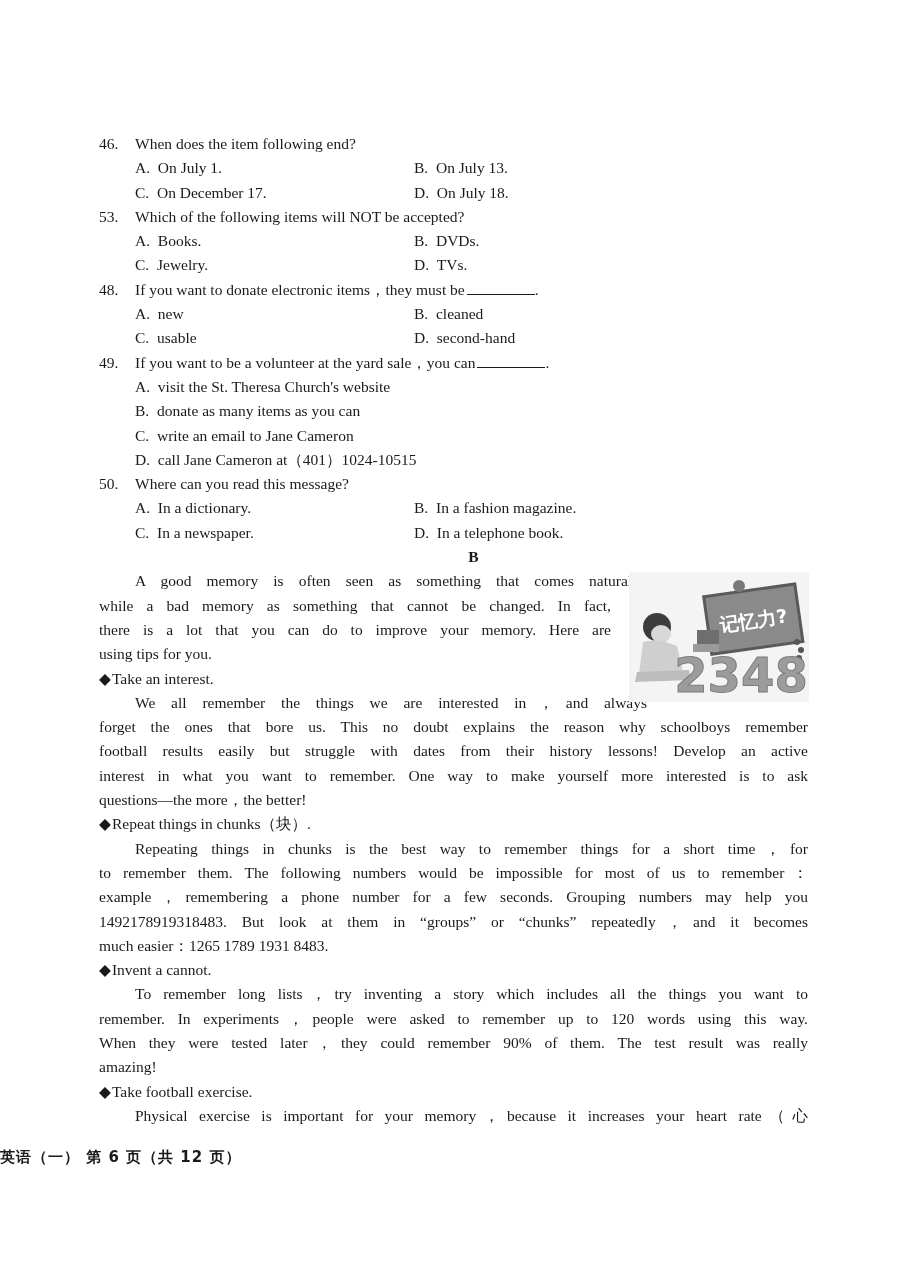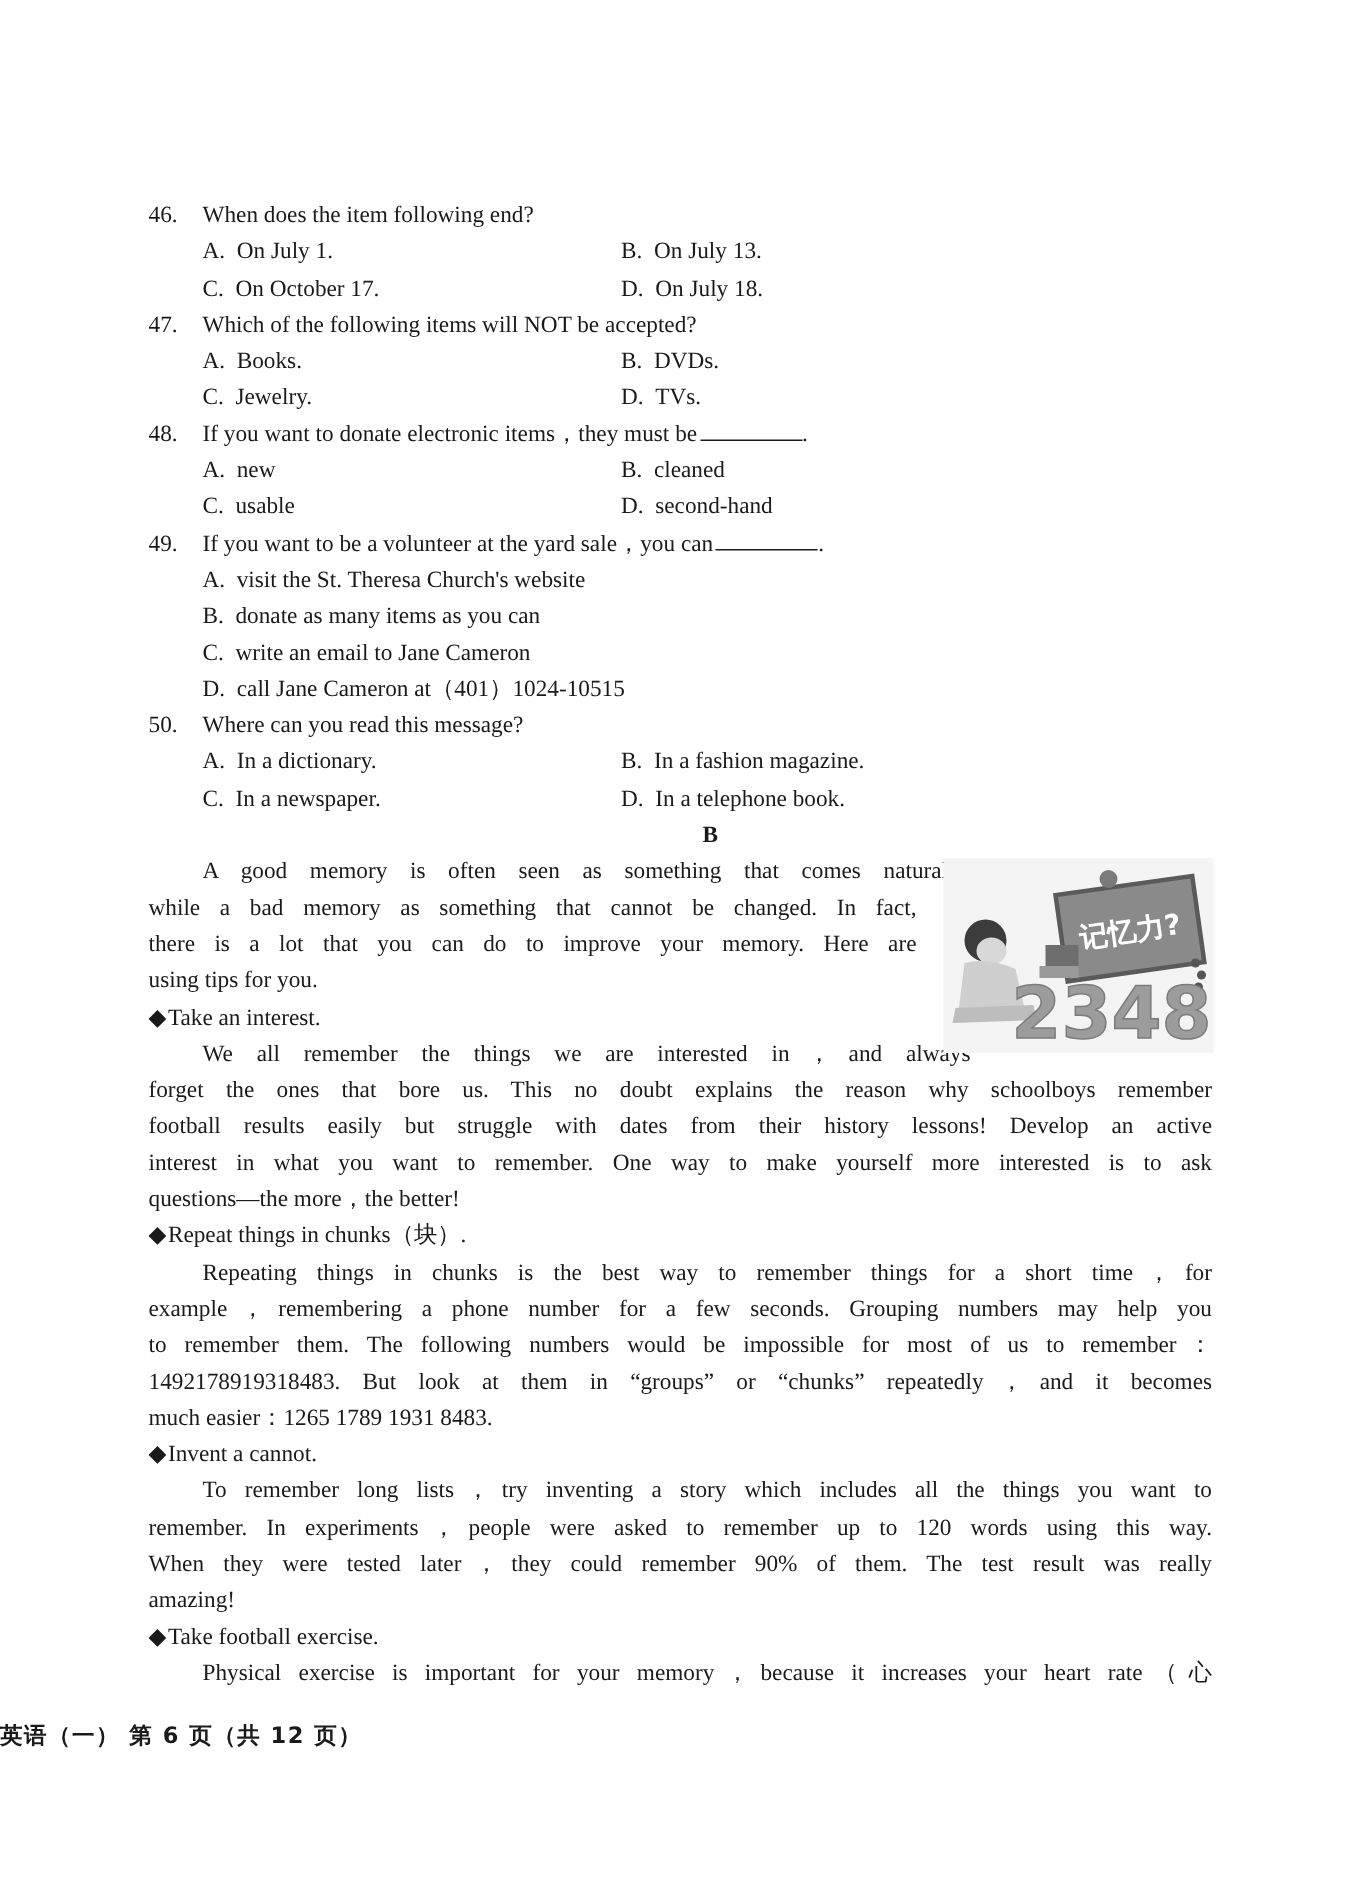--- a/index.html
+++ b/index.html
@@ -37,27 +37,27 @@
 
 <div class="page">
 
   <div>
     <div class="line"><span class="qnum">46.</span><span>When does the item following end?</span></div>
     <div class="opts">
         <span class="opt left"><span>A.</span>&nbsp;&nbsp;<span>On July 1.</span></span>
         <span class="opt right"><span>B.</span>&nbsp;&nbsp;<span>On July 13.</span></span>
       </div>
     <div class="opts">
-        <span class="opt left"><span>C.</span>&nbsp;&nbsp;<span>On October 17.</span></span>
+        <span class="opt left"><span>C.</span>&nbsp;&nbsp;<span>On December 17.</span></span>
         <span class="opt right"><span>D.</span>&nbsp;&nbsp;<span>On July 18.</span></span>
       </div>
   </div>
 
   <div>
-    <div class="line"><span class="qnum">47.</span><span>Which of the following items will NOT be accepted?</span></div>
+    <div class="line"><span class="qnum">53.</span><span>Which of the following items will NOT be accepted?</span></div>
     <div class="opts">
         <span class="opt left"><span>A.</span>&nbsp;&nbsp;<span>Books.</span></span>
         <span class="opt right"><span>B.</span>&nbsp;&nbsp;<span>DVDs.</span></span>
       </div>
     <div class="opts">
         <span class="opt left"><span>C.</span>&nbsp;&nbsp;<span>Jewelry.</span></span>
         <span class="opt right"><span>D.</span>&nbsp;&nbsp;<span>TVs.</span></span>
       </div>
   </div>
 
@@ -115,22 +115,22 @@
     <div class="line para indent narrow">We all remember the things we are interested in，and always</div>
     <div class="line para">forget the ones that bore us. This no doubt explains the reason why schoolboys remember</div>
     <div class="line para">football results easily but struggle with dates from their history lessons! Develop an active</div>
     <div class="line para">interest in what you want to remember. One way to make yourself more interested is to ask</div>
     <div class="line para last">questions—the more，the better!</div>
   </div>
 
   <div class="line bullet"><span>Repeat things in chunks（块）.</span></div>
   <div>
     <div class="line para indent">Repeating things in chunks is the best way to remember things for a short time，for</div>
+    <div class="line para">to remember them. The following numbers would be impossible for most of us to remember：</div>
     <div class="line para">example，remembering a phone number for a few seconds. Grouping numbers may help you</div>
-    <div class="line para">to remember them. The following numbers would be impossible for most of us to remember：</div>
     <div class="line para">1492178919318483. But look at them in “groups” or “chunks” repeatedly，and it becomes</div>
     <div class="line para last">much easier：1265 1789 1931 8483.</div>
   </div>
 
   <div class="line bullet"><span>Invent a cannot.</span></div>
   <div>
     <div class="line para indent">To remember long lists，try inventing a story which includes all the things you want to</div>
     <div class="line para">remember. In experiments，people were asked to remember up to 120 words using this way.</div>
     <div class="line para">When they were tested later，they could remember 90% of them. The test result was really</div>
     <div class="line para last">amazing!</div>

